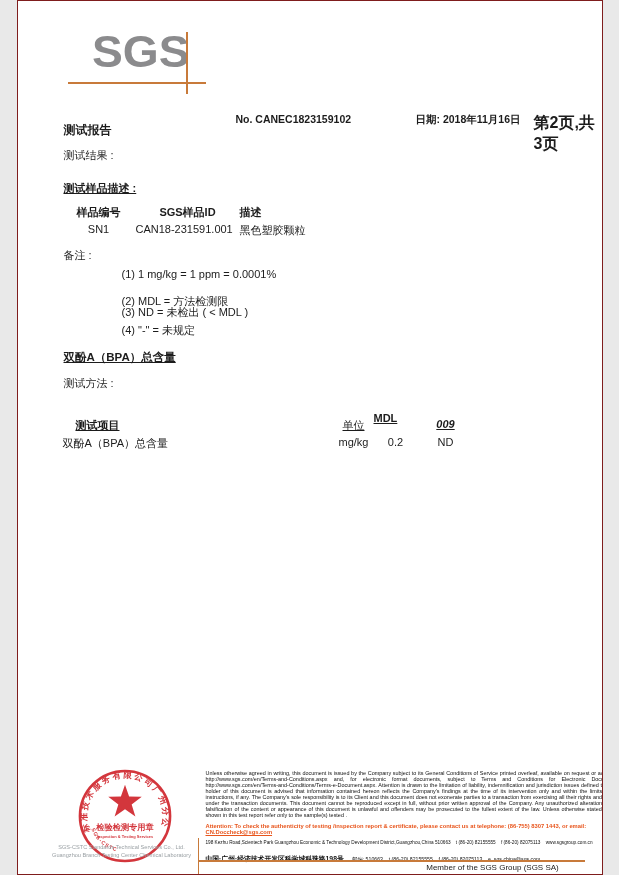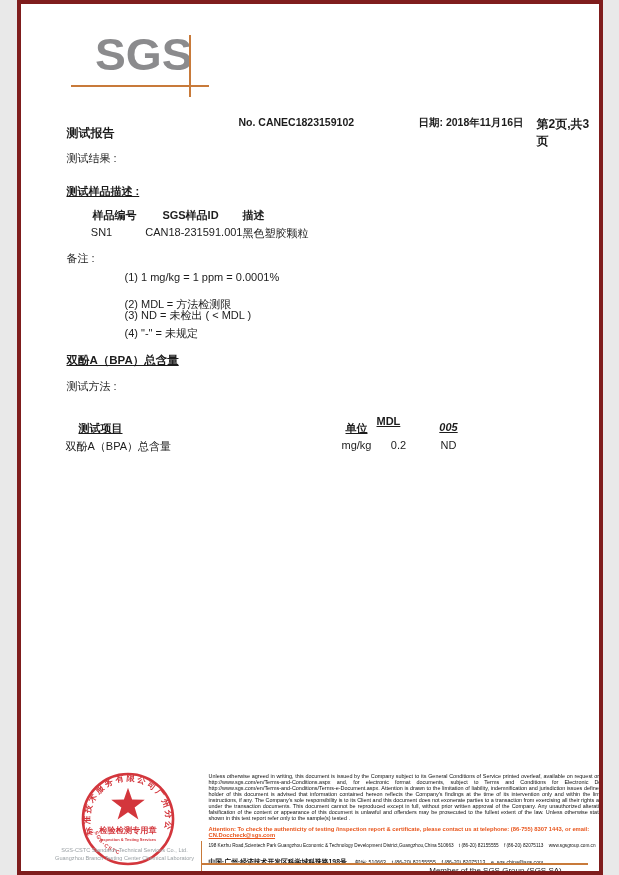--- a/index.html
+++ b/index.html
@@ -1,51 +1,51 @@
 <!DOCTYPE html>
 <html><head>
 <meta charset="utf-8">
 <style>
   html,body { margin:0; padding:0; background:#e9e9e9; }
   .page {
     position:relative; width:586px; height:875px; margin:0 auto;
-    background:#ffffff; border:4px solid #7f1d1d; box-sizing:border-box;
+    background:#ffffff; border:1px solid #7f1d1d; box-sizing:border-box;
     font-family:"Liberation Sans","DejaVu Sans",sans-serif; color:#1c1c1c;
     overflow:hidden;
   }
   .abs { position:absolute; }
   
   .logo-text { left:74px; top:28px; font-size:44px; font-weight:700;
                color:#8b8b8d; letter-spacing:0px; line-height:1; transform:scale(1.05,1.02); transform-origin:left top;}
   .logo-hline { left:50px; top:81px; width:138px; height:2px; background:#c87a3a; }
   .logo-vline { left:168px; top:31px; width:2px; height:62px; background:#c87a3a; }
   .doc-title { left:46px; top:121px; font-size:12px; font-weight:700; }
   .report-no { left:218px; top:112px; font-size:10.5px; font-weight:700; }
   .date-line { left:398px; top:112px; font-size:10.5px; font-weight:700; }
-  .page-info { left:516px; top:112px; font-size:12px; font-weight:700; }
+  .page-info { left:516px; top:112px; font-size:16px; font-weight:700; }
   
   .lbl { font-size:11px; }
   .results-label { left:46px; top:147px;text-align:right; }
   .sample-heading { left:46px; top:180px; font-weight:700; text-decoration:underline; }
-  .st-h1 { left:46px;  top:204px; width:70px; text-align:right; font-weight:700; }
+  .st-h1 { left:46px;  top:204px; width:70px; text-align:center; font-weight:700; }
   .st-h2 { left:118px; top:204px; width:104px; text-align:center; font-weight:700; }
   .st-h3 { left:222px; top:204px; font-weight:700; }
   .st-r1 { left:46px;  top:222px; width:70px; text-align:center; }
-  .st-r2 { left:118px; top:222px; width:104px; text-align:right; }
+  .st-r2 { left:118px; top:222px; width:104px; text-align:left; }
   .st-r3 { left:222px; top:222px; }
   .remarks-label { left:46px; top:247px; }
   .remark-1 { left:104px; top:267px; }
   .remark-2 { left:104px; top:293px; }
   .remark-3 { left:104px; top:304px; }
   .remark-4 { left:104px; top:322px; }
   .analyte-heading { left:46px; top:349px; font-size:11.5px; font-weight:700; text-decoration:underline; }
   .method-label { left:46px; top:375px; }
   .method-text { left:107px; top:375px; width:484px; line-height:19.5px; text-align:justify; }
   .rt-item-h { left:58px;  top:417px; font-weight:700; text-decoration:underline;text-align:right; }
-  .rt-unit-h { left:311px; top:417px; width:50px; text-align:center; font-weight:700; text-decoration:underline; }
+  .rt-unit-h { left:311px; top:417px; width:50px; text-align:center; font-weight:400; text-decoration:underline; }
   .rt-mdl-h  { left:356px; top:411px; width:44px; text-align:left; font-weight:700; text-decoration:underline; }
   .rt-001-h  { left:406px; top:417px; width:44px; text-align:center; font-weight:700; font-style:italic; text-decoration:underline; }
   .rt-item   { left:45px;  top:435px; }
   .rt-unit   { left:311px; top:435px; width:50px; text-align:center; }
   .rt-mdl    { left:356px; top:435px; width:44px; text-align:center; }
   .rt-001    { left:406px; top:435px; width:44px; text-align:center; }
   
   .company-lines { left:8px; top:842px; width:192px; text-align:center;
                    font-size:5.6px; line-height:8px; color:#9aa0a4; }
   .disclaimer { left:188px; top:769px; width:424px; font-size:5.45px; line-height:6.05px;
@@ -92,21 +92,21 @@
   <div class="abs lbl remark-3">(3) ND = 未检出 ( &lt; MDL )</div>
   <div class="abs lbl remark-4">(4) "-" = 未规定</div>
 
   <div class="abs lbl analyte-heading">双酚A（BPA）总含量</div>
 
   <div class="abs lbl method-label">测试方法 :</div>
 
   <div class="abs lbl rt-item-h">测试项目</div>
   <div class="abs lbl rt-unit-h">单位</div>
   <div class="abs lbl rt-mdl-h">MDL</div>
-  <div class="abs lbl rt-001-h">005</div>
+  <div class="abs lbl rt-001-h">009</div>
   <div class="abs lbl rt-item">双酚A（BPA）总含量</div>
   <div class="abs lbl rt-unit">mg/kg</div>
   <div class="abs lbl rt-mdl">0.2</div>
   <div class="abs lbl rt-001">ND</div>
 
   <svg class="abs stamp" viewBox="0 0 100 100">
     <defs>
       <path id="ring-arc" d="M 14.7 66.5 A 39 39 0 1 1 85.3 66.5" fill="none"></path>
       <path id="ring-arc-bottom" d="M 14.3 59.6 A 37 37 0 0 0 50 87" fill="none"></path>
     </defs>

